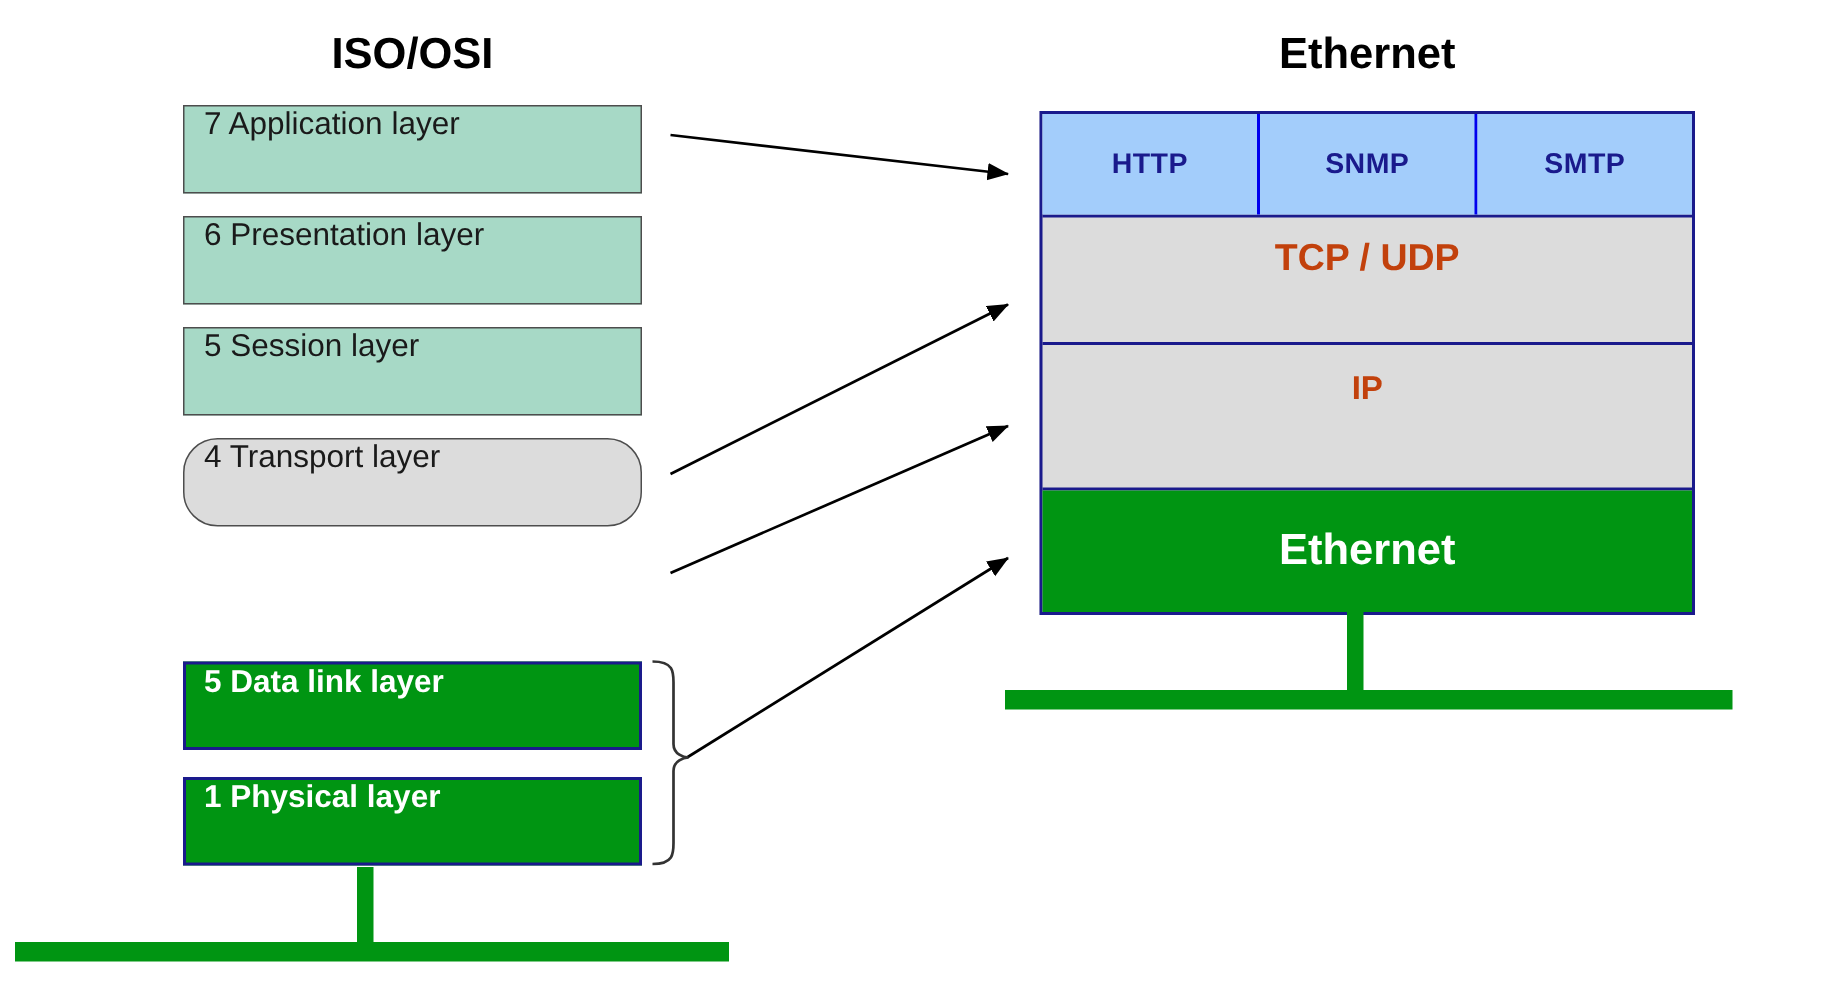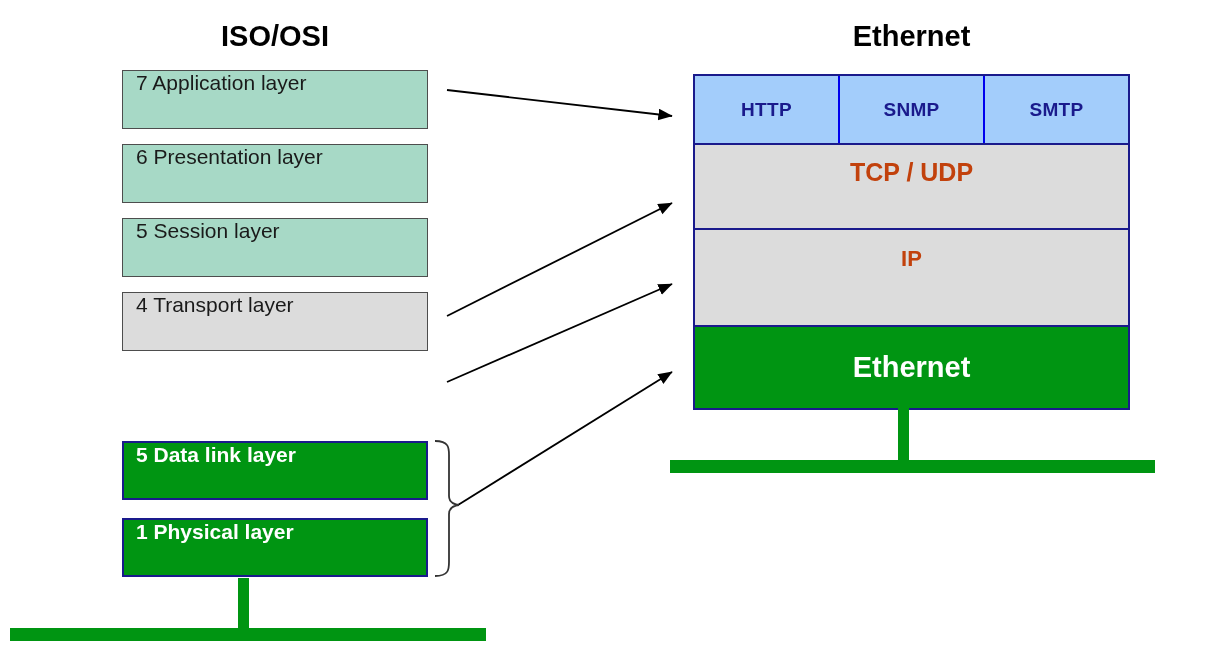--- a/index.html
+++ b/index.html
@@ -179,21 +179,21 @@
 
   <div class="osi-box osi-mint" style="top:70px;">
     <span class="osi-label">7 Application layer</span>
   </div>
   <div class="osi-box osi-mint" style="top:144px;">
     <span class="osi-label">6 Presentation layer</span>
   </div>
   <div class="osi-box osi-mint" style="top:218px;">
     <span class="osi-label">5 Session layer</span>
   </div>
-  <div class="osi-box osi-grey" style="top:292px;">
+  <div class="osi-box osi-grey" style="top:292px;border-radius:23px;">
     <span class="osi-label">4 Transport layer</span>
   </div>
   <div class="osi-box osi-green" style="top:441px;">
     <span class="osi-label">5 Data link layer</span>
   </div>
   <div class="osi-box osi-green" style="top:518px;">
     <span class="osi-label">1 Physical layer</span>
   </div>
 
   <div id="eth-stack">

